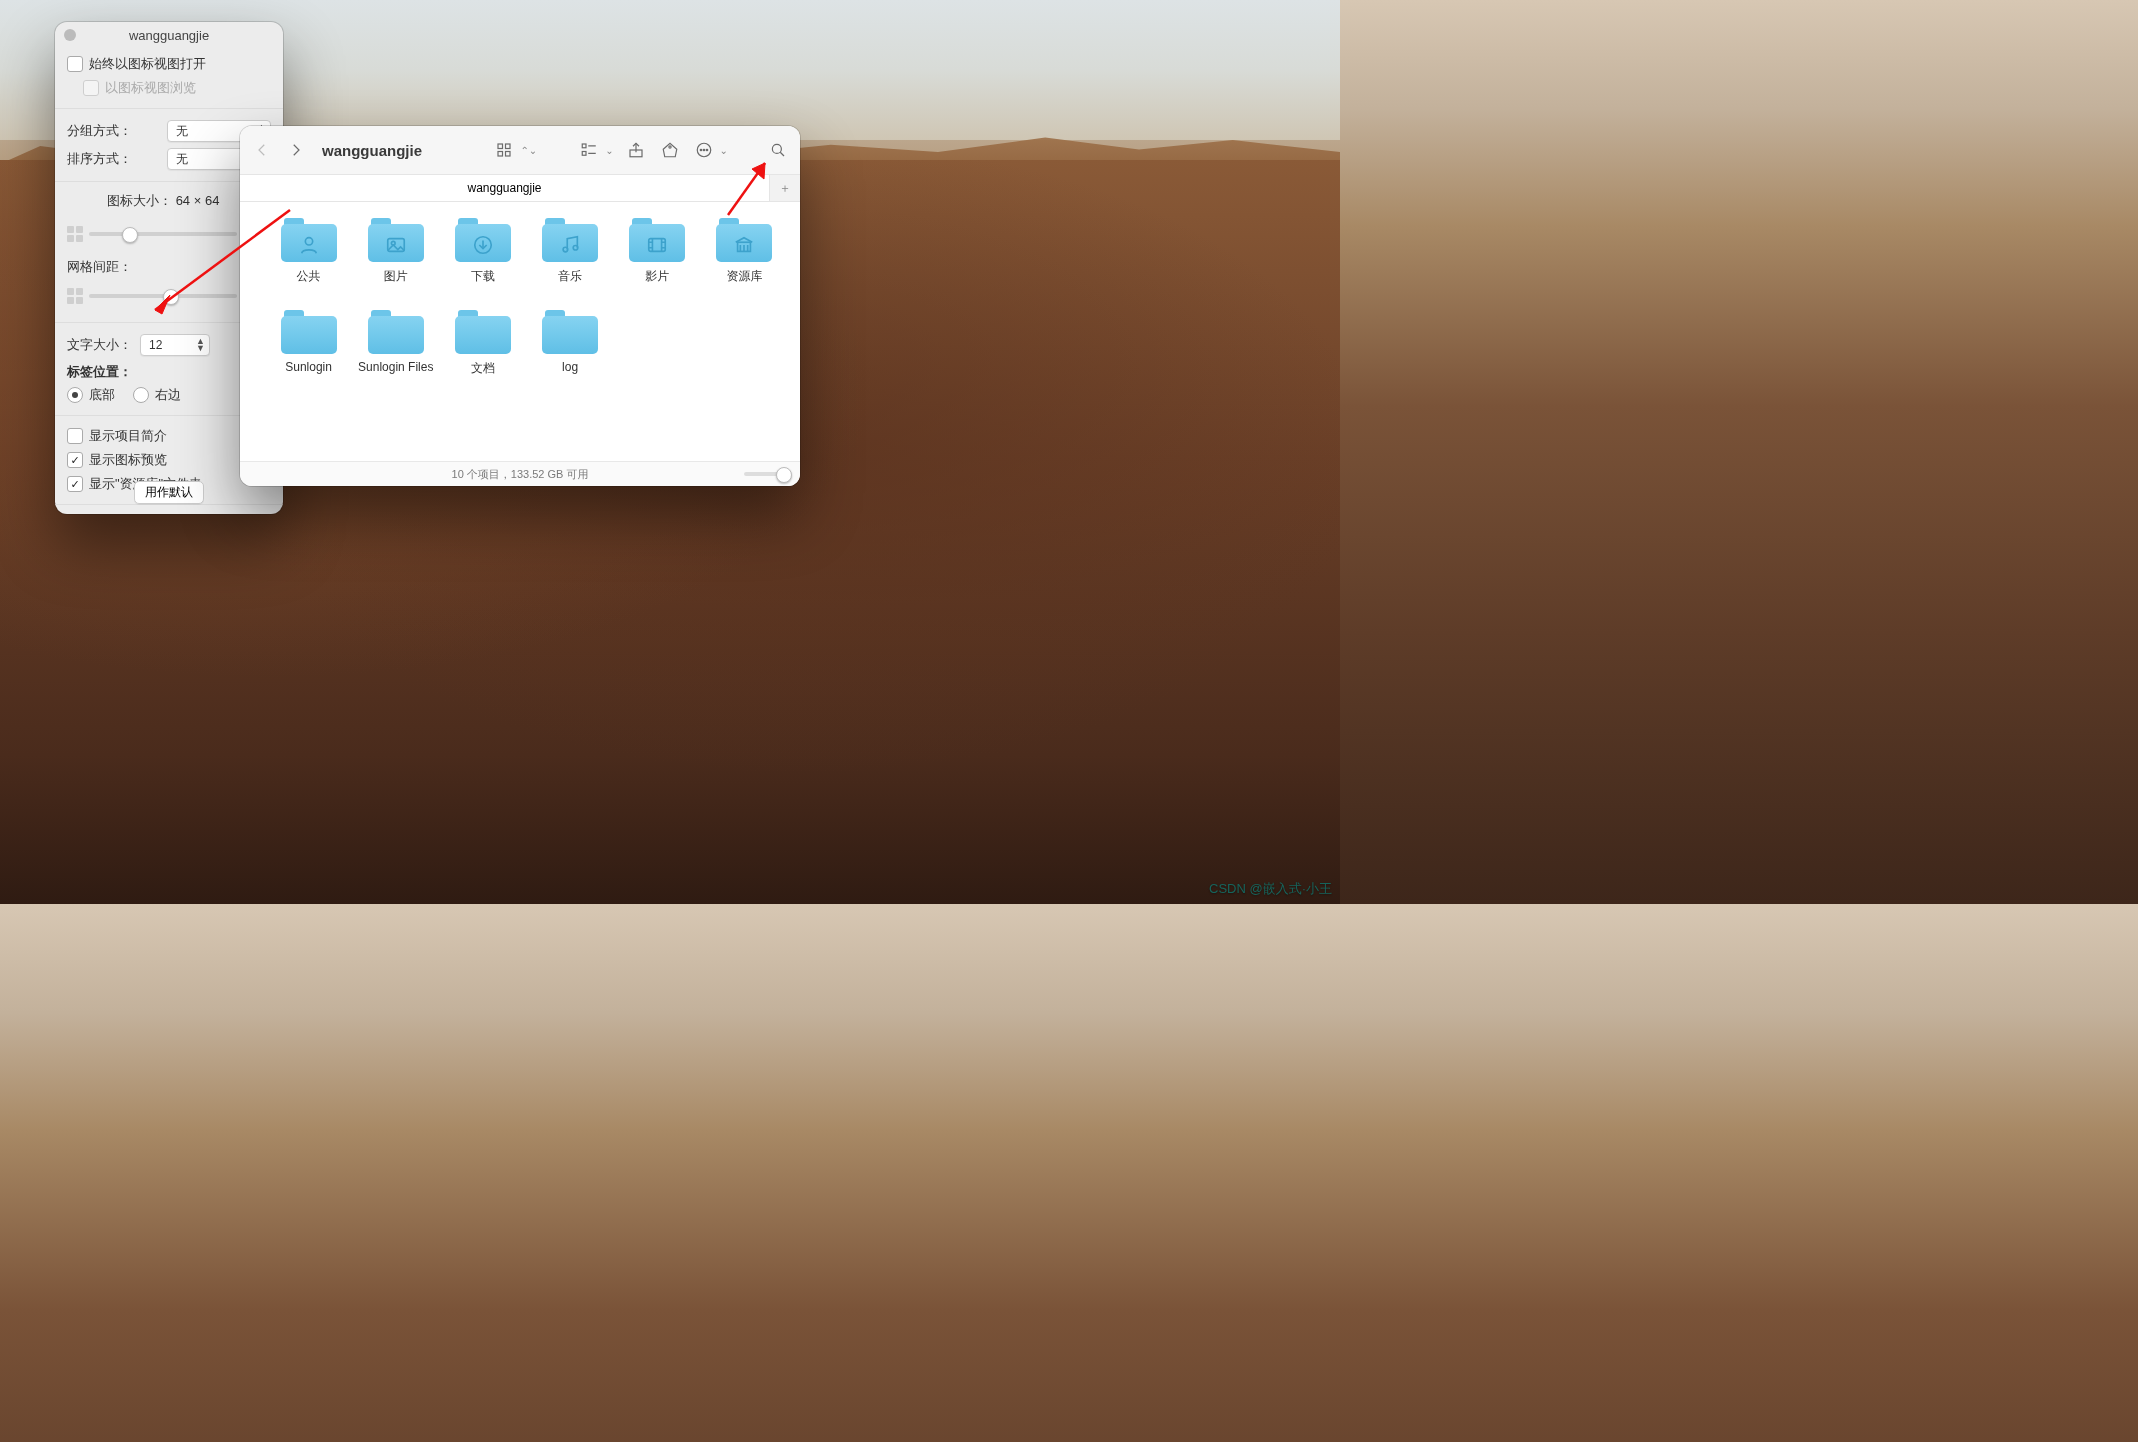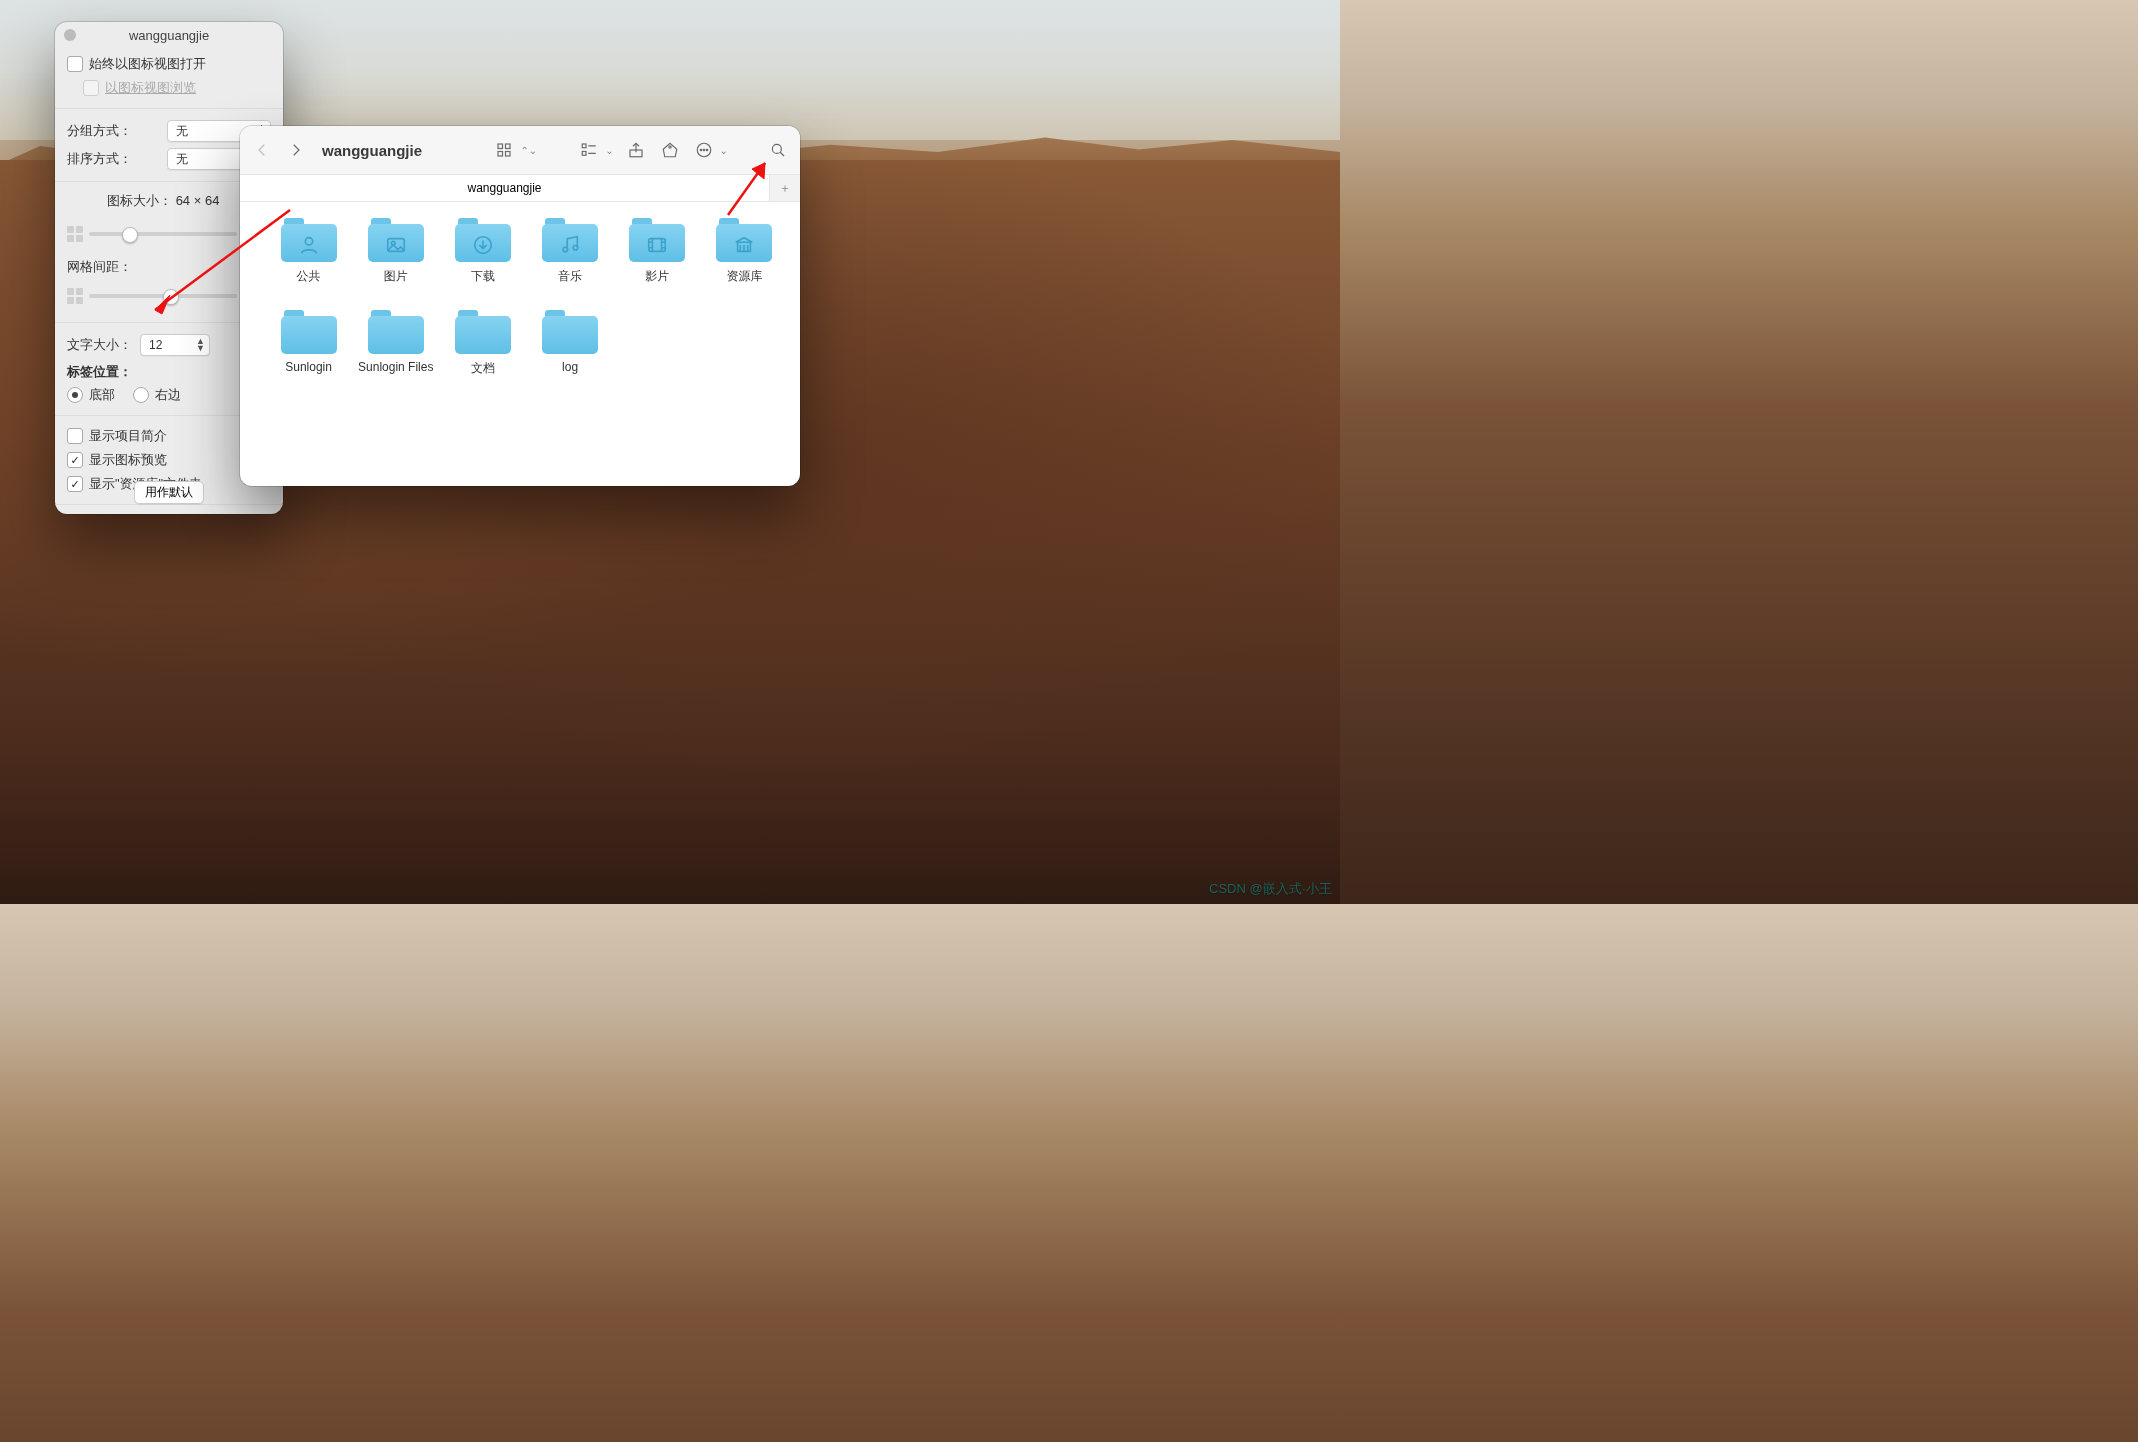--- a/index.html
+++ b/index.html
@@ -77,21 +77,21 @@
   }
   .chk.checked::after{content:"✓";}
   .chk.disabled{opacity:.45;}
   .radio {
     width:14px; height:14px; border:1px solid #aaa; border-radius:50%;
     background:#fff; display:inline-flex; align-items:center; justify-content:center;
   }
   .radio.checked::after{content:""; width:6px; height:6px; border-radius:50%; background:#444;}
   .hr{border-top:1px solid #ddd; margin:8px -12px;}
   .lbl{white-space:nowrap;}
-  .disabled-text{color:#aaa;text-decoration:underline;}
+  .disabled-text{color:#aaa;}
   
   .sel-row{display:flex; align-items:center; justify-content:space-between; padding:3px 0;}
   .select {
     width:90px; height:20px; background:#fff; border:1px solid #ccc; border-radius:4px;
     display:flex; align-items:center; justify-content:space-between;
     padding:0 4px 0 8px; font-size:12px;
     box-shadow: 0 1px 1px rgba(0,0,0,0.05);
   }
   .select .updn{font-size:9px; line-height:7px; color:#555;}
   .small-select{width:56px;}
@@ -532,20 +532,26 @@
       <div class="folder-item">
         <div class="folder-ico">
           <div class="tab"></div>
           <div class="body"></div>
           <div class="glyph"></div>
         </div>
         <span>log</span>
       </div>
     </div>
 
+  <div class="finder-status">
+    <span>10 个项目，133.52 GB 可用</span>
+    <div class="zoom">
+        <div class="th"></div>
+      </div>
+  </div>
 </div>
 
 <svg class="arrow" style="left:140px; top:200px;" width="160" height="130">
   <line x1="150" y1="10" x2="15" y2="110" stroke-width="2.5"></line>
   <polygon points="15,110 30,95 22,114"></polygon>
 </svg>
 <svg class="arrow" style="left:720px; top:155px;" width="60" height="70">
   <line x1="8" y1="60" x2="45" y2="8" stroke-width="2.5"></line>
   <polygon points="45,8 32,14 44,24"></polygon>
 </svg>

